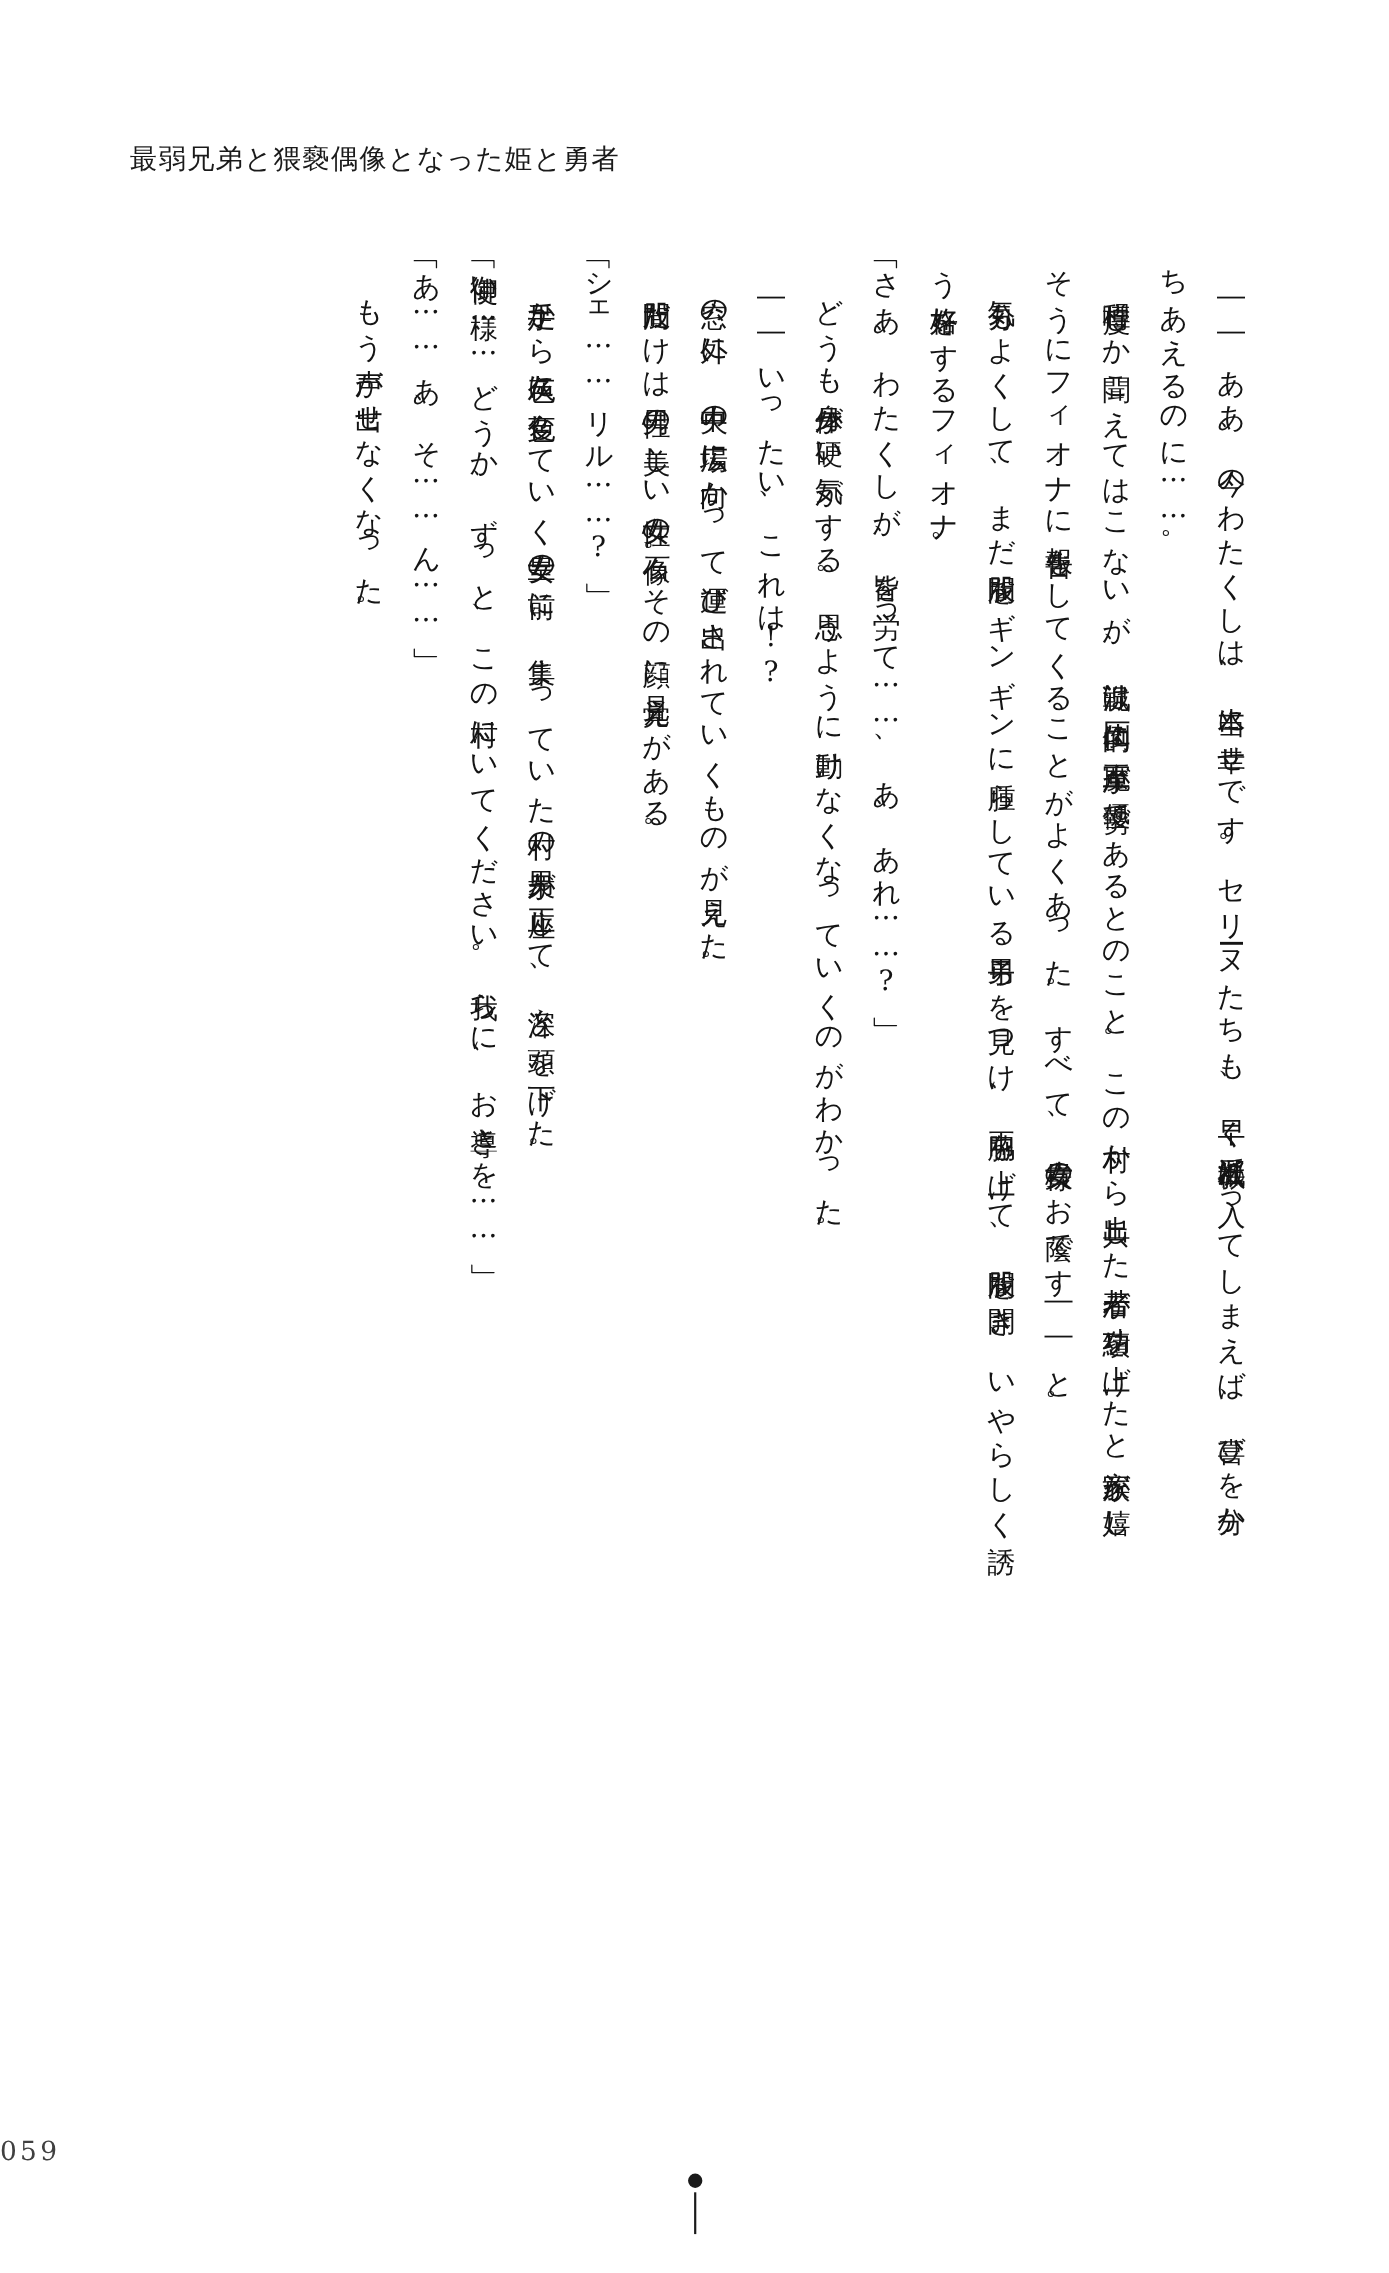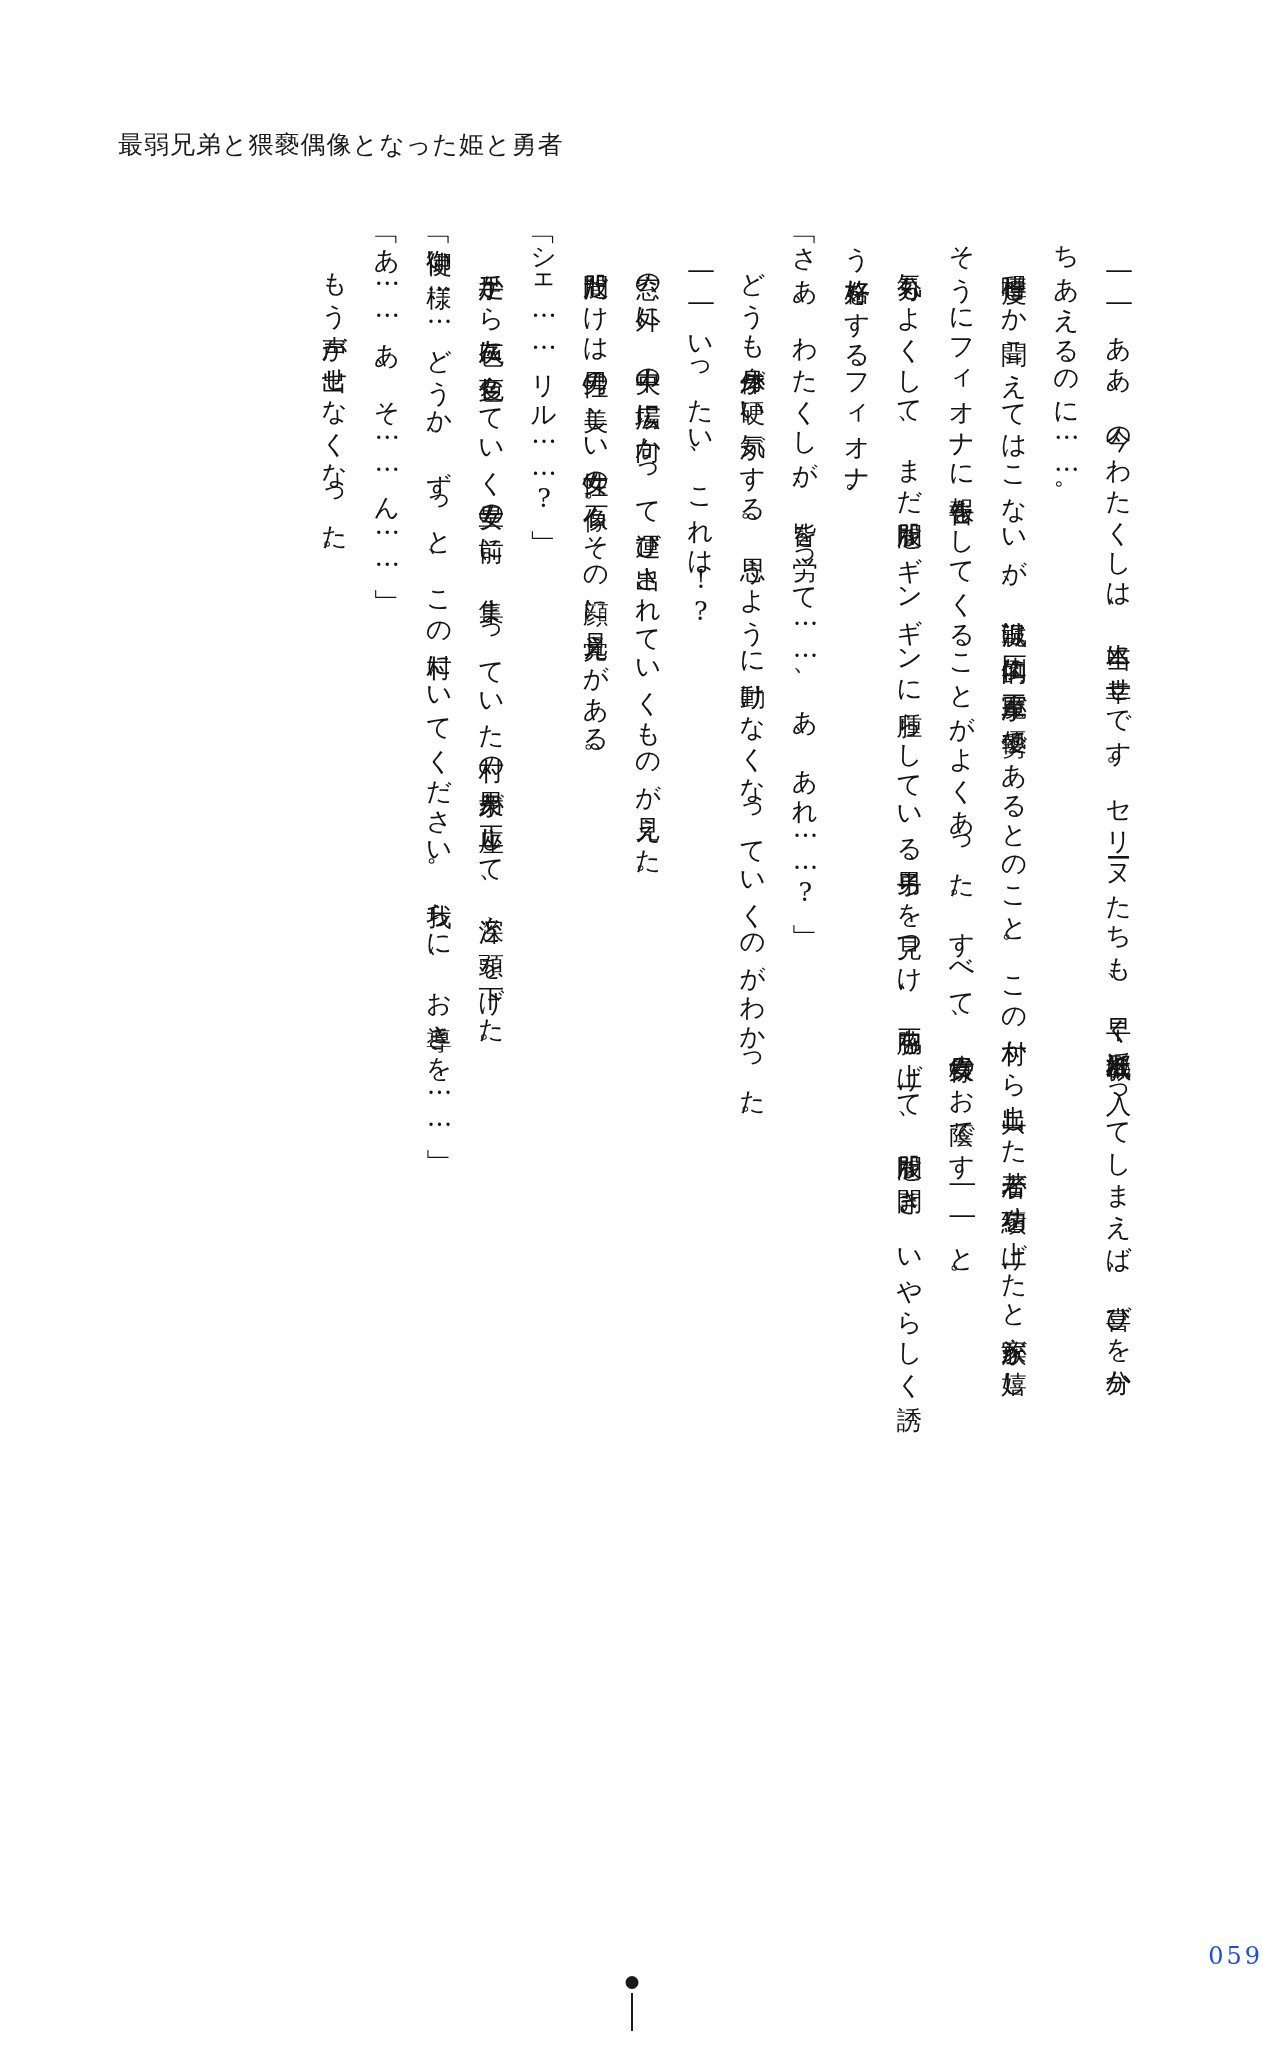--- a/index.html
+++ b/index.html
@@ -60,24 +60,24 @@
   .noindent {
     text-indent: 0;
   }
 
   
   .page-number {
     position: absolute;
     bottom: 96px;
     left: 0;
     right: 0;
-    text-align: right;
+    text-align: left;
     font-size: 24px;
     letter-spacing: 3px;
-    color: #1d4ed8;
+    color: #404040;
     font-family: "DejaVu Serif", "Liberation Serif", serif;
   }
 
   
   .page-ornament {
     position: absolute;
     bottom: 36px;
     left: 50%;
     transform: translateX(-50%);
     width: 14px;

